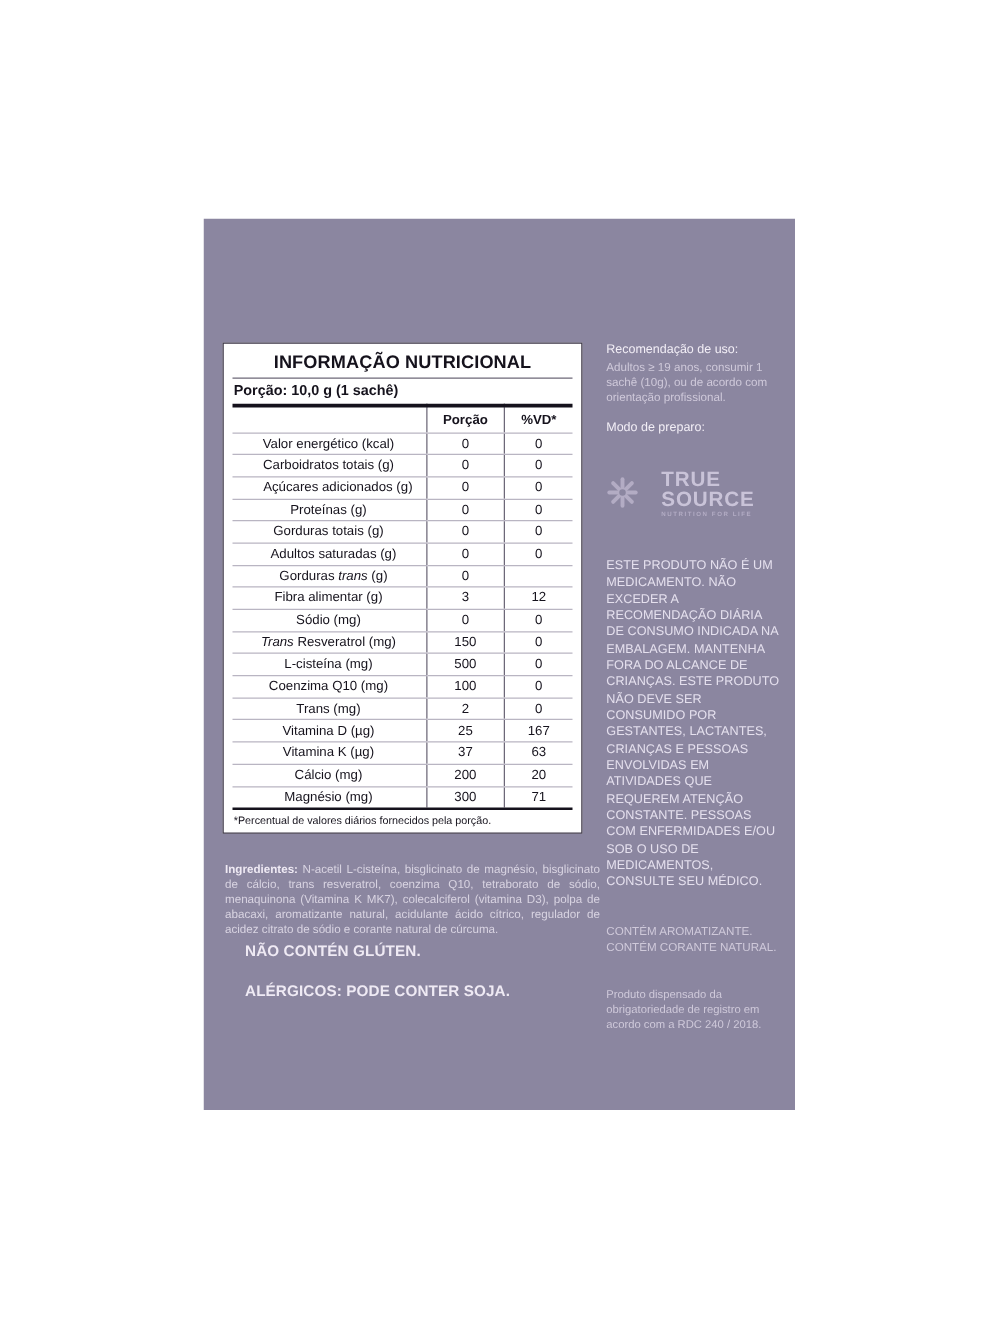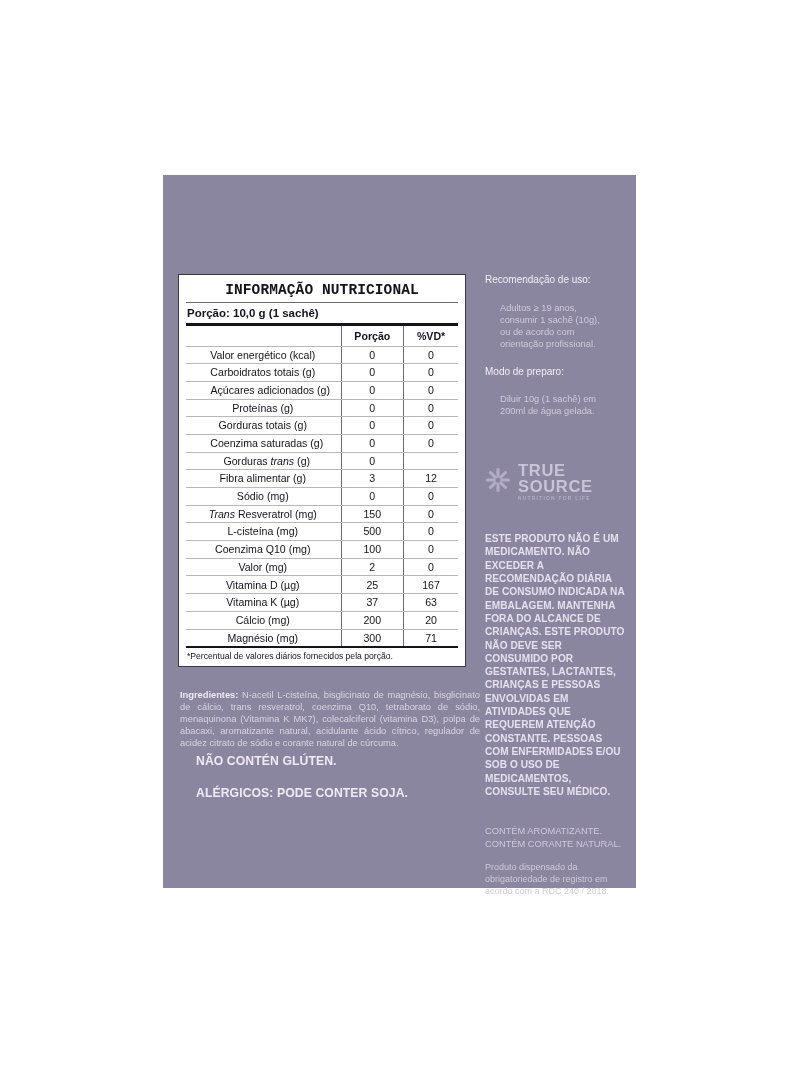--- a/index.html
+++ b/index.html
@@ -37,21 +37,20 @@
     box-sizing: border-box;
     padding: 5px 7px 4px 7px;
   }
   #nutrition-title {
     text-align: center;
     font-size: 14.5px;
     font-weight: bold;
     color: #15121c;
     letter-spacing: .1px;
     padding: 2px 0 4px 0;
-    font-family: Liberation Mono, monospace;
   }
   #portion-row {
     border-top: 1px solid #6d6878;
     padding: 4px 0 4px 1px;
     font-size: 11.5px;
     font-weight: bold;
     color: #15121c;
   }
   #nutrition-table {
     border-collapse: collapse;
@@ -132,31 +131,31 @@
   .rc-heading {
     font-size: 10px;
     font-weight: normal;
     color: #f2eef6;
     margin: 0 0 1px 0;
     line-height: 1.25;
   }
   .rc-body {
     font-size: 9.3px;
     line-height: 1.32;
-    margin: 15px;
+    margin: 0;
     color: #cfc9da;
   }
   #prep-block { margin-top: 13px; }
 
   
   #brand-logo {
-    margin-top: 44px;
+    margin-top: 26px;
     display: flex;
     align-items: center;
-    gap: 7px;
+    gap: 18px;
   }
   #brand-mark { flex: 0 0 auto; }
   #brand-words { line-height: 1; }
   .brand-word {
     font-size: 16.5px;
     font-weight: bold;
     color: #c9c3d8;
     letter-spacing: .7px;
     display: block;
   }
@@ -166,33 +165,33 @@
     color: #b3acc4;
     letter-spacing: 1.25px;
     display: block;
     margin-top: 2.5px;
   }
 
   
   #warning-block {
     margin-top: 30px;
     font-size: 10.1px;
-    font-weight: bold;
+    font-weight: normal;
     line-height: 1.32;
     color: #e5e0ee;
     letter-spacing: .05px;
   }
   #contains-block {
     margin-top: 27px;
     font-size: 9.3px;
     line-height: 1.32;
     color: #cfc9da;
   }
   #registry-block {
-    margin-top: 12px;
+    margin-top: 26px;
     font-size: 9.0px;
     line-height: 1.32;
     color: #cfc9da;
   }
 </style>
 </head>
 <body>
 
 <div id="label-card">
 
@@ -235,21 +234,21 @@
             <td class="cell-name">Proteínas (g)</td>
             <td class="cell-num">0</td>
             <td class="cell-num">0</td>
           </tr>
           <tr>
             <td class="cell-name">Gorduras totais (g)</td>
             <td class="cell-num">0</td>
             <td class="cell-num">0</td>
           </tr>
           <tr>
-            <td class="cell-name indent-1">Coenzima saturadas (g)</td>
+            <td class="cell-name indent-1">Adultos saturadas (g)</td>
             <td class="cell-num">0</td>
             <td class="cell-num">0</td>
           </tr>
           <tr>
             <td class="cell-name indent-1">Gorduras <em>trans</em> (g)</td>
             <td class="cell-num">0</td>
             <td class="cell-num"></td>
           </tr>
           <tr>
             <td class="cell-name">Fibra alimentar (g)</td>
@@ -270,21 +269,21 @@
             <td class="cell-name">L-cisteína (mg)</td>
             <td class="cell-num">500</td>
             <td class="cell-num">0</td>
           </tr>
           <tr>
             <td class="cell-name">Coenzima Q10 (mg)</td>
             <td class="cell-num">100</td>
             <td class="cell-num">0</td>
           </tr>
           <tr>
-            <td class="cell-name">Valor (mg)</td>
+            <td class="cell-name">Trans (mg)</td>
             <td class="cell-num">2</td>
             <td class="cell-num">0</td>
           </tr>
           <tr>
             <td class="cell-name">Vitamina D (µg)</td>
             <td class="cell-num">25</td>
             <td class="cell-num">167</td>
           </tr>
           <tr>
             <td class="cell-name">Vitamina K (µg)</td>
@@ -320,21 +319,20 @@
 
   <div id="right-column">
 
     <div>
       <p class="rc-heading">Recomendação de uso:</p>
       <p class="rc-body">Adultos ≥ 19 anos, consumir 1 sachê (10g), ou de acordo com orientação profissional.</p>
     </div>
 
     <div id="prep-block">
       <p class="rc-heading">Modo de preparo:</p>
-      <p class="rc-body">Diluir 10g (1 sachê) em 200ml de água gelada.</p>
     </div>
 
     <div id="brand-logo">
       <span id="brand-mark">
         <svg width="26" height="26" viewBox="0 0 26 26" aria-hidden="true">
           <g stroke="#b3acc4" stroke-width="3.1" stroke-linecap="round">
             <line x1="13" y1="2.4" x2="13" y2="23.6"></line>
             <line x1="2.4" y1="13" x2="23.6" y2="13"></line>
             <line x1="5.5" y1="5.5" x2="20.5" y2="20.5"></line>
             <line x1="20.5" y1="5.5" x2="5.5" y2="20.5"></line>

